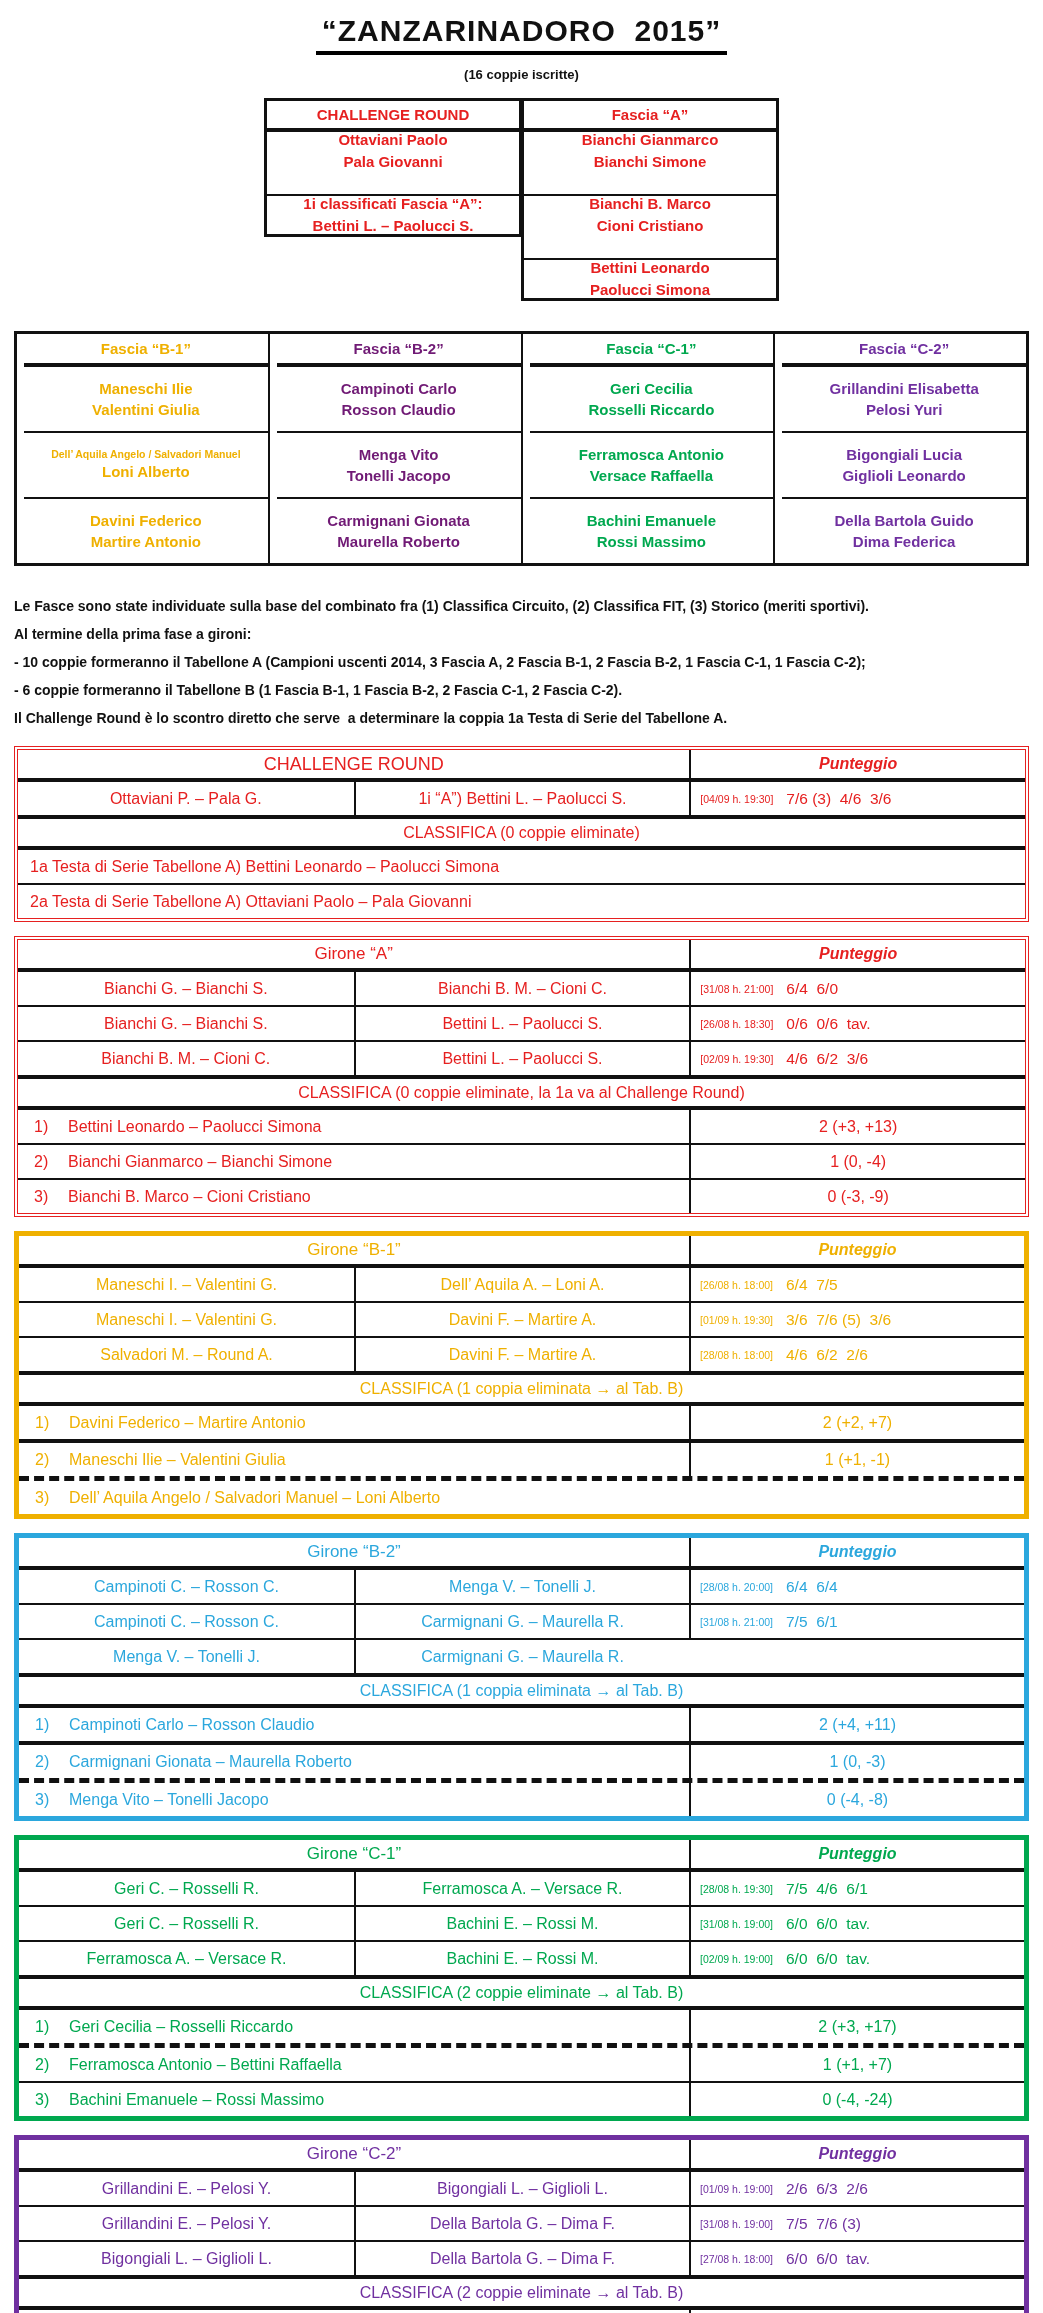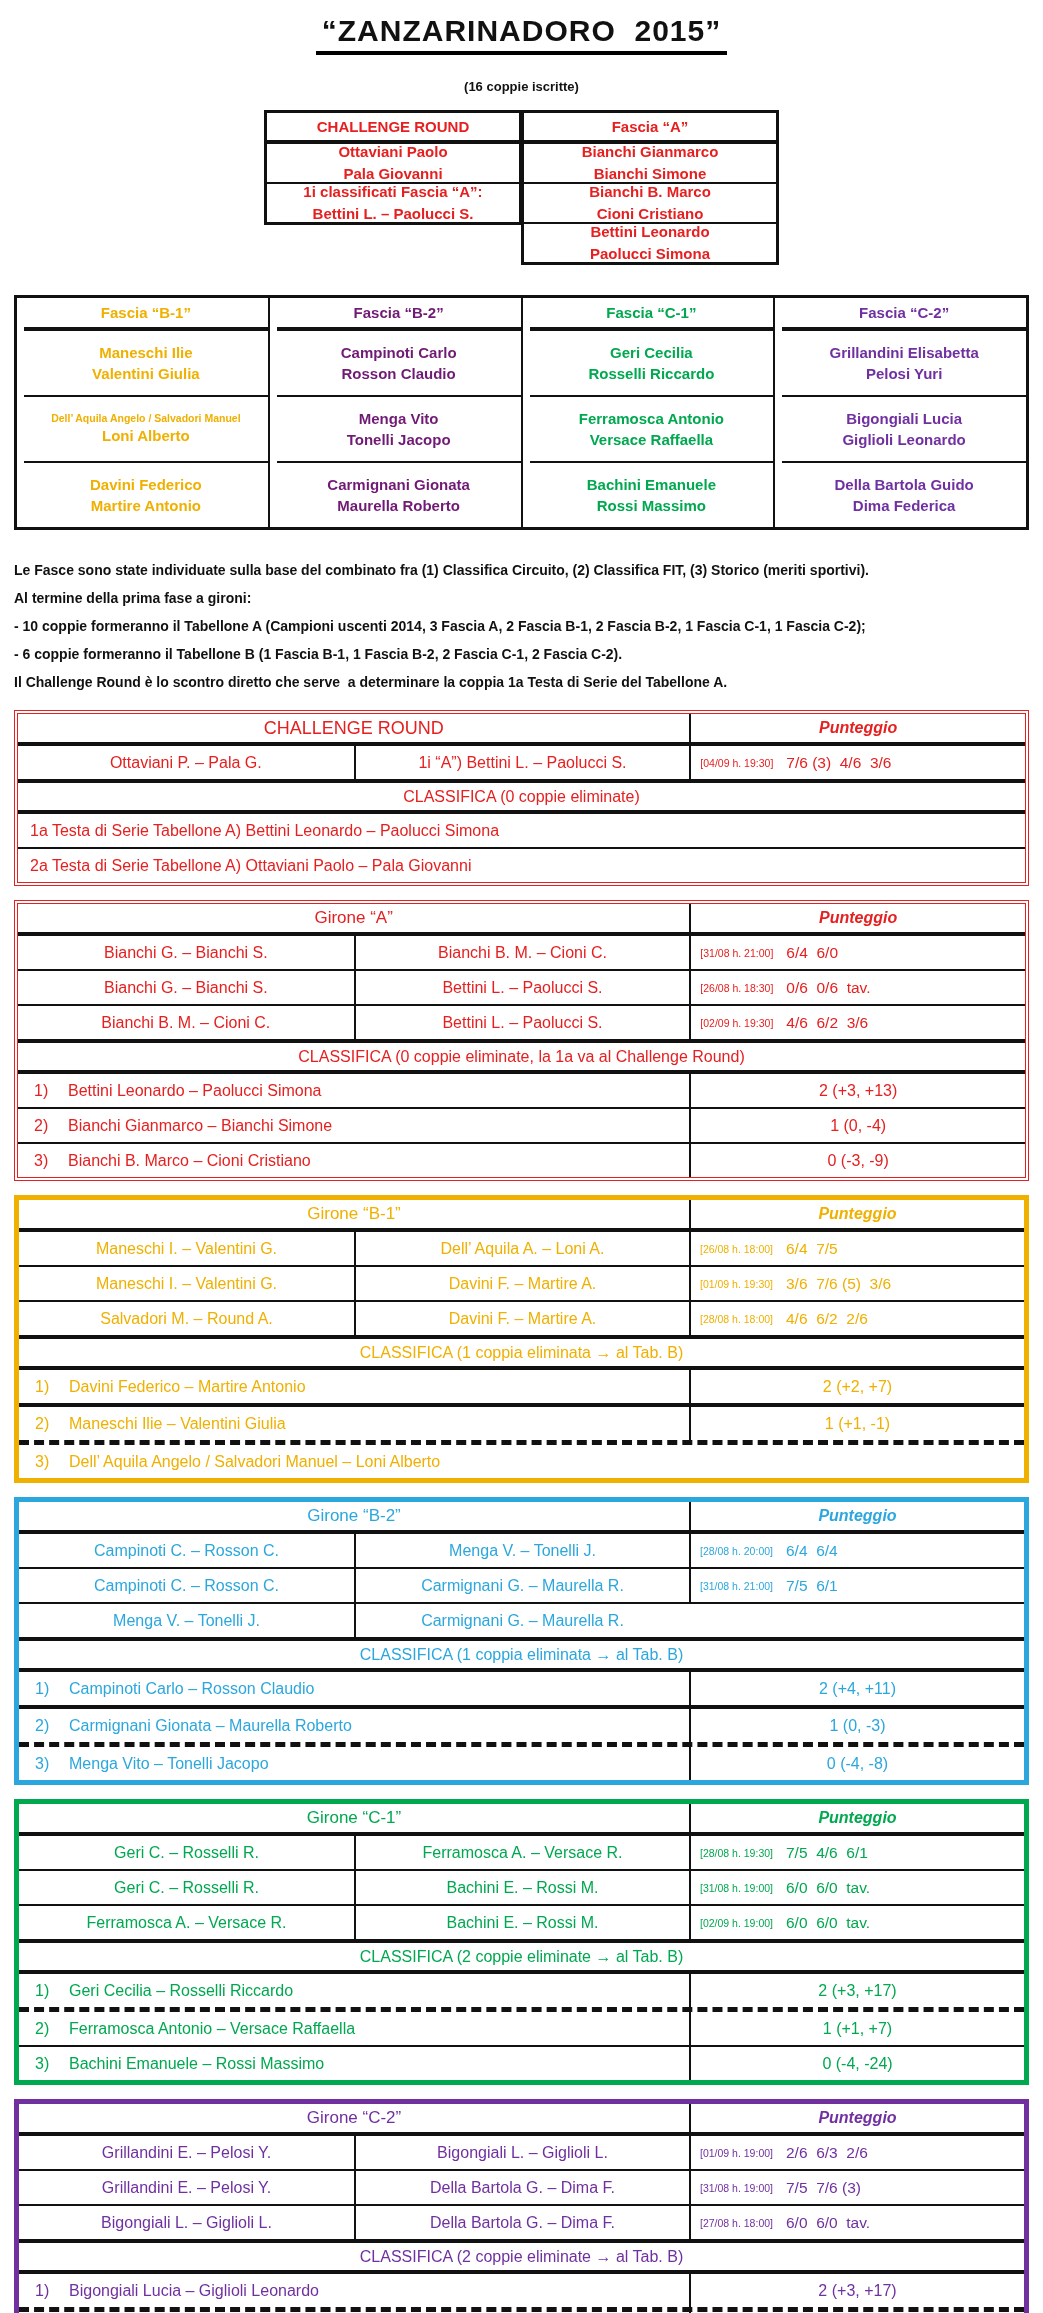--- a/index.html
+++ b/index.html
@@ -3,31 +3,31 @@
 <meta charset="utf-8">
 <style>
   html,body{margin:0;padding:0;background:#ffffff;}
   body{width:1043px;font-family:"Liberation Sans",sans-serif;color:#111;}
   .page{width:1043px;box-sizing:border-box;padding:8px 14px 20px 14px;}
 
   
   .title-wrap{text-align:center;margin-top:6px;}
   .main-title{display:inline-block;font-size:30px;font-weight:bold;letter-spacing:1px;
     border-bottom:4px solid #000;padding:0 6px 3px 6px;white-space:pre;}
-  .subtitle{text-align:center;font-size:13px;font-weight:bold;margin-top:24px;}
+  .subtitle{text-align:center;font-size:13px;font-weight:bold;margin-top:12px;}
 
   
   .bracket{display:flex;justify-content:center;align-items:flex-start;margin-top:16px;}
   .bcol{width:252px;border:3px solid #111;}
   .bcol.left{border-right-width:2px;}
   .bhead{height:27px;display:flex;align-items:center;justify-content:center;
     font-size:15px;font-weight:bold;border-bottom:4px solid #111;}
   .bcell{height:38px;display:flex;flex-direction:column;align-items:center;justify-content:center;
     font-size:15px;font-weight:bold;line-height:1.45;}
-  .bcell + .bcell{border-top:2px solid #111;}
+  .bcell + .bcell{border-top:2px solid #111;margin-top:24px;}
 
   
   .fascia{display:flex;border:3px solid #111;margin-top:30px;}
   .fcol{flex:1 1 0;padding-left:7px;}
   .fcol + .fcol{border-left:2px solid #111;}
   .fhead{height:29px;display:flex;align-items:center;justify-content:center;
     font-size:15px;font-weight:bold;border-bottom:4px solid #111;}
   .fcell{height:64px;display:flex;flex-direction:column;align-items:center;justify-content:center;
     font-size:15px;font-weight:bold;line-height:1.4;text-align:center;}
   .fcell + .fcell{border-top:2px solid #111;}
@@ -370,21 +370,21 @@
         <div class="g-rank">
           <div class="g-rankname">
             <span class="g-pos">1)</span>
             <span class="g-name">Geri Cecilia – Rosselli Riccardo</span>
           </div>
           <div class="g-points">2 (+3, +17)</div>
         </div>
         <div class="g-rank div-dashed">
           <div class="g-rankname">
             <span class="g-pos">2)</span>
-            <span class="g-name">Ferramosca Antonio – Versace Raffaella</span>
+            <span class="g-name">Ferramosca Antonio – Bettini Raffaella</span>
           </div>
           <div class="g-points">1 (+1, +7)</div>
         </div>
         <div class="g-rank div-thin">
           <div class="g-rankname">
             <span class="g-pos">3)</span>
             <span class="g-name">Bachini Emanuele – Rossi Massimo</span>
           </div>
           <div class="g-points">0 (-4, -24)</div>
         </div>

